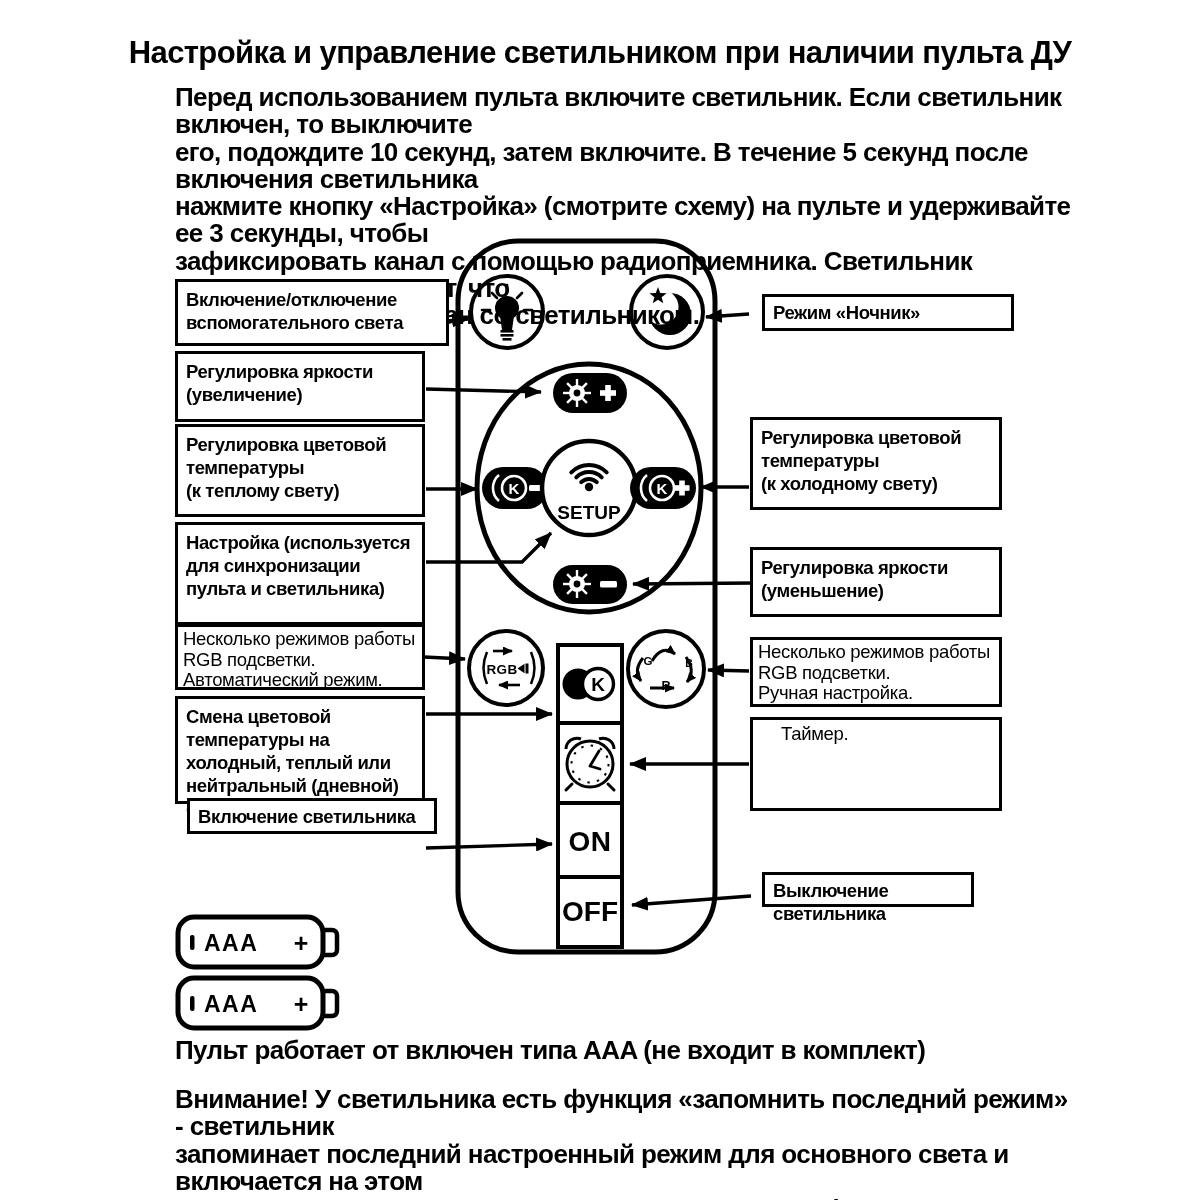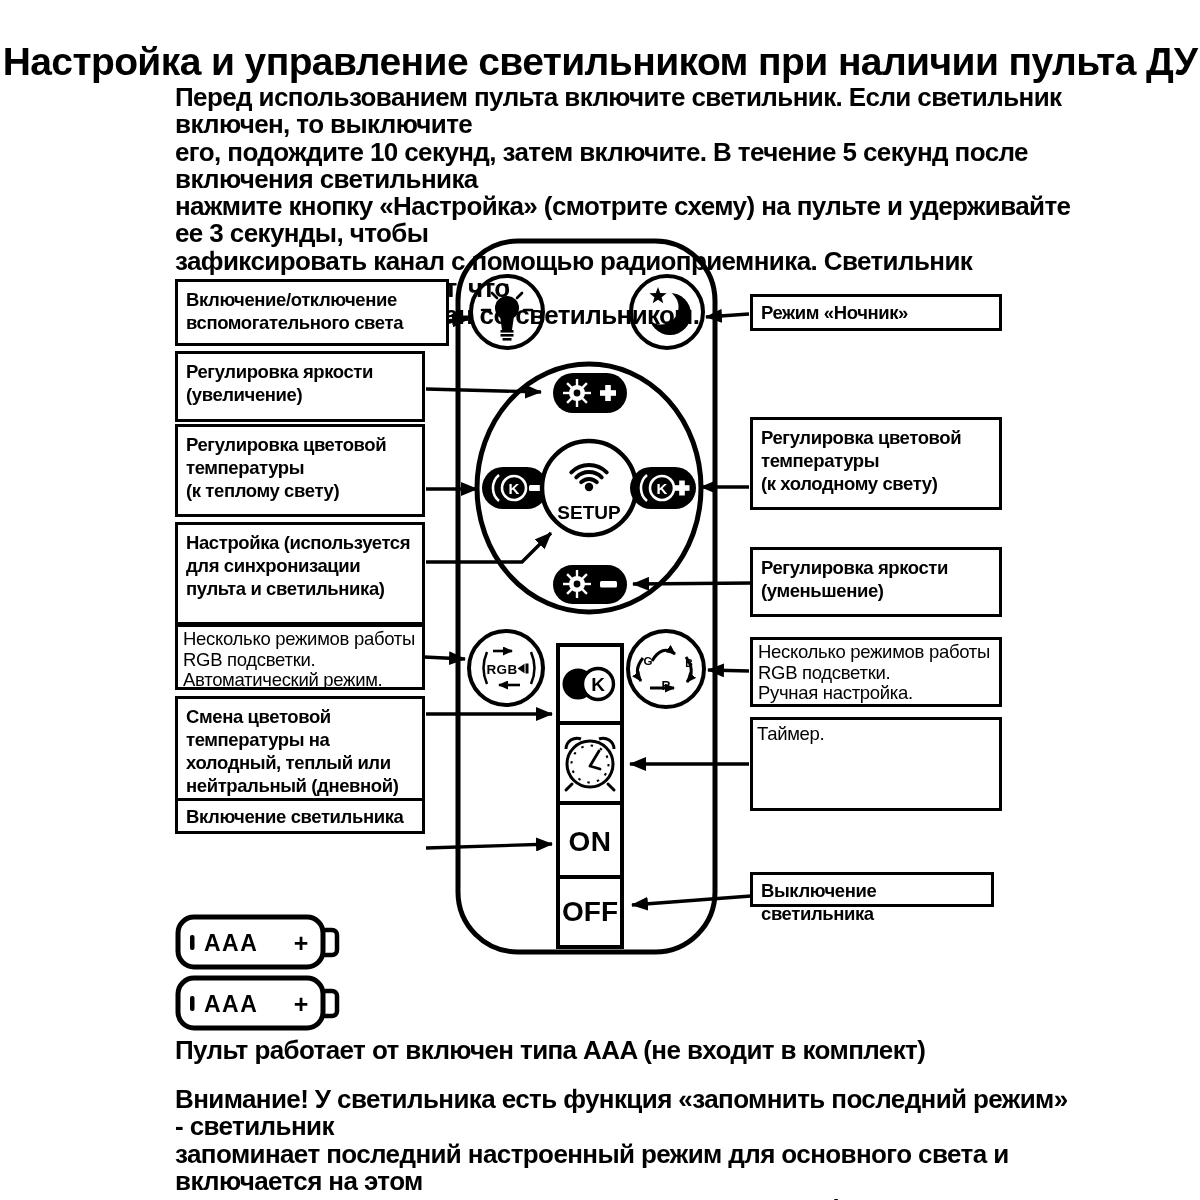--- a/index.html
+++ b/index.html
@@ -1,24 +1,24 @@
 <!DOCTYPE html>
 <html><head>
 <meta charset="utf-8">
 <style>
   html,body{margin:0;padding:0;background:#fff;}
   body{width:1200px;height:1200px;position:relative;font-family:"Liberation Sans",sans-serif;color:#000;overflow:hidden;}
-  .page-title{position:absolute;top:14px;left:0;width:1200px;text-align:center;font-size:39px;font-weight:bold;letter-spacing:-0.6px;white-space:pre-line;}
+  .page-title{position:absolute;top:14px;left:0;width:1200px;text-align:center;font-size:31px;font-weight:bold;letter-spacing:-0.6px;white-space:pre-line;}
   .para{position:absolute;left:175px;width:900px;font-size:26px;font-weight:bold;line-height:27.3px;letter-spacing:-0.6px;white-space:pre-line;}
   .intro{top:84px;}
   .battery-note{top:1037px;}
   .warning{top:1086px;}
   .callout{position:absolute;box-sizing:border-box;border:3px solid #000;background:#fff;font-size:18.5px;font-weight:bold;line-height:23px;letter-spacing:-0.4px;padding:6px 8px;white-space:pre-line;}
   .callout.regular{font-weight:normal;line-height:20.5px;padding:2px 5px;letter-spacing:-0.3px;}
-  .callout.single{padding-top:4px;}
+  .callout.single{padding-top:4px;margin-left:12px;}
   svg{position:absolute;left:0;top:0;}
   svg text{font-family:"Liberation Sans",sans-serif;font-weight:bold;fill:#000;}
   .wt{fill:#fff;}
 </style>
 </head>
 <body>
 
 <svg width="1200" height="1200" viewBox="0 0 1200 1200">
   <defs>
     <marker id="ah" markerUnits="userSpaceOnUse" markerWidth="18" markerHeight="14" refX="16" refY="7" orient="auto">
@@ -242,20 +242,20 @@
 
 <div class="callout single" style="left:750px;top:294px;width:252px;height:37px">Режим «Ночник»</div>
 <div class="callout" style="left:750px;top:417px;width:252px;height:93px">Регулировка цветовой
 температуры
 (к холодному свету)</div>
 <div class="callout" style="left:750px;top:547px;width:252px;height:70px">Регулировка яркости
 (уменьшение)</div>
 <div class="callout regular" style="left:750px;top:637px;width:252px;height:70px">Несколько режимов работы
 RGB подсветки.
 Ручная настройка.</div>
-<div class="callout regular" style="left:750px;top:717px;width:252px;height:94px;padding:4px 4px">Таймер.</div>
-<div class="callout single" style="left:750px;top:872px;width:244px;height:35px">Выключение светильника</div>
+<div class="callout regular" style="left:750px;top:717px;width:252px;height:94px;padding:4px 28px">Таймер.</div>
+<div class="callout single" style="left:750px;top:872px;width:212px;height:35px">Выключение светильника</div>
 
 <div class="para battery-note">Пульт работает от включен типа AAA (не входит в комплект)</div>
 <div class="para warning">Внимание! У светильника есть функция «запомнить последний режим» - светильник
 запоминает последний настроенный режим для основного света и включается на этом
 режиме с пульта или от настенного переключателя. Функция не распространяется на
 вспомогательный свет.</div>
 
 </body></html>

